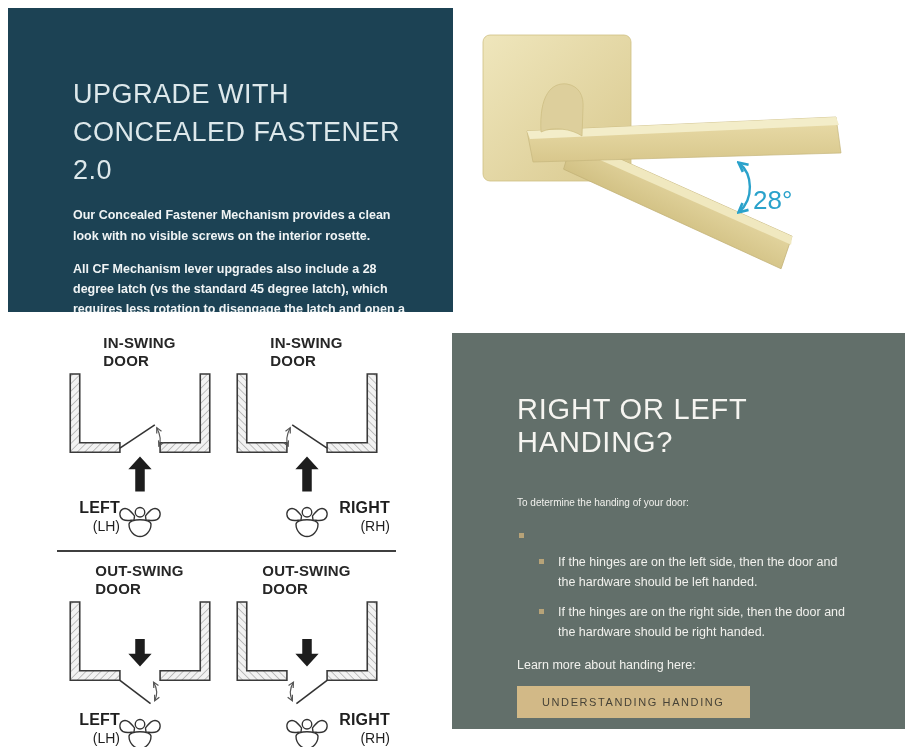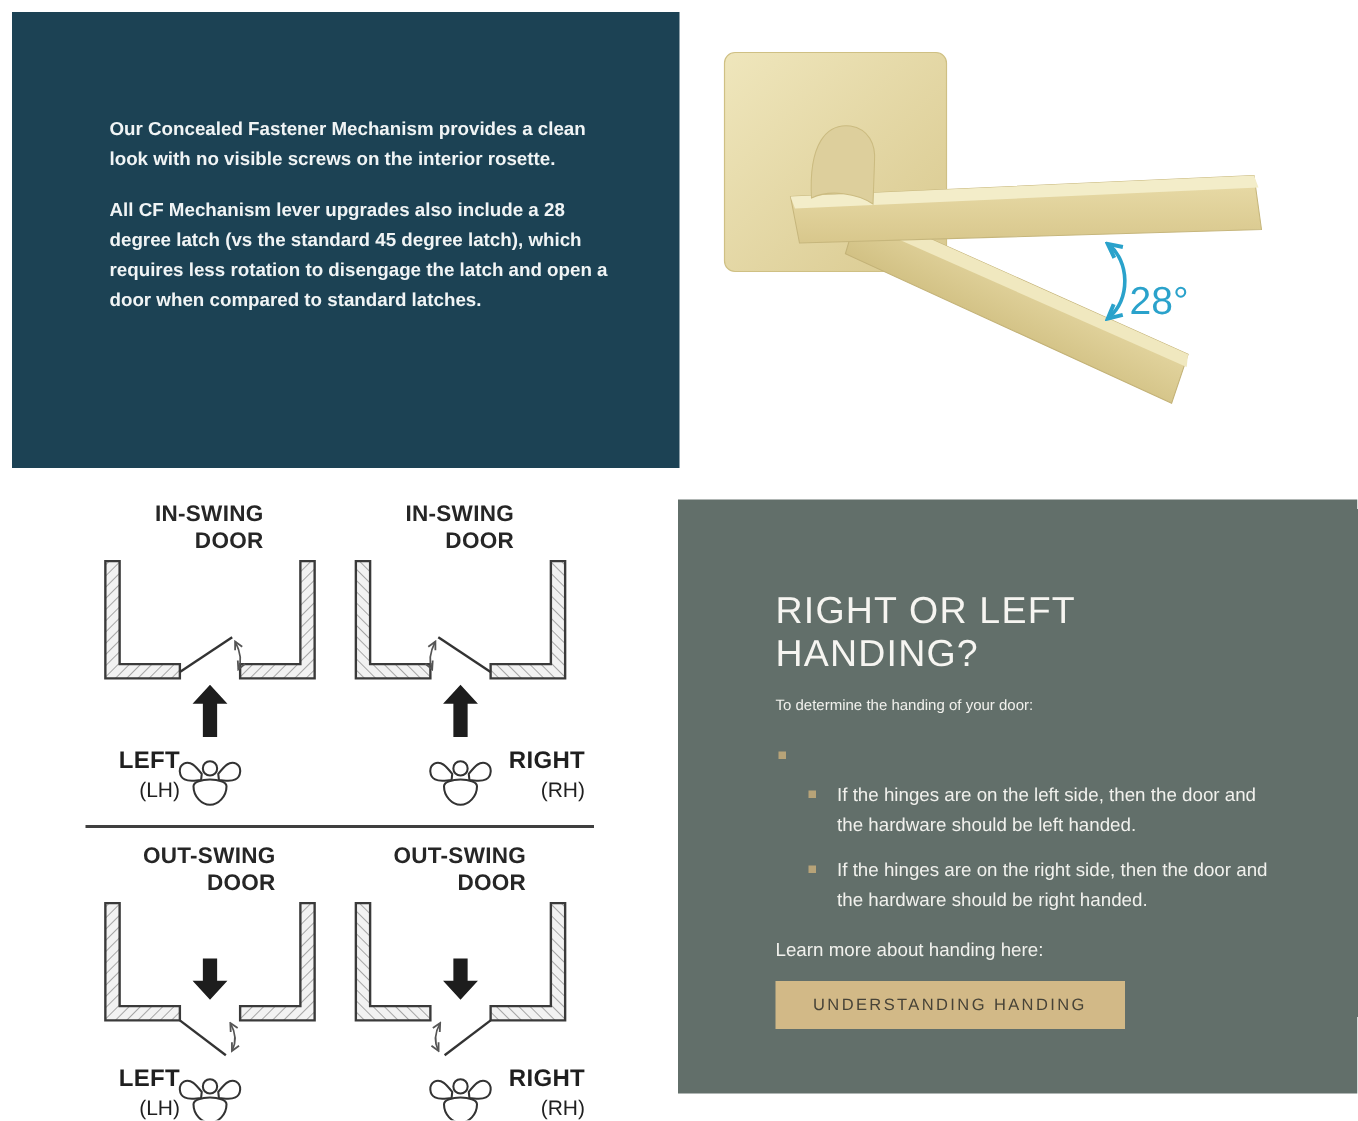--- a/index.html
+++ b/index.html
@@ -31,21 +31,21 @@
   .angle-text { font-size:26px; font-weight:300; fill:#2aa2cb; }
 
   
   .panel-diagrams {
     position:absolute; left:0; top:312px; width:452px; height:435px;
     background:#fff; padding-top:22px; overflow:hidden;
   }
   .dg-section { display:flex; margin-left:56px; width:334px; }
   .dg-cell { width:167px; display:flex; flex-direction:column; align-items:center; }
   .dg-title {
-    font-size:15px; font-weight:800; color:#262626; text-align:right;
+    font-size:15px; font-weight:800; color:#262626; text-align:left;
     line-height:1.2; white-space:pre-line; letter-spacing:.2px; margin-bottom:3px;
   }
   .dg-svg { display:block; }
   .wall  { fill:url(#hatch); stroke:#3a3a3a; stroke-width:1.5; }
   .door  { stroke:#333; stroke-width:1.5; }
   .swing { stroke:#555; stroke-width:1.1; fill:none; }
   .big-arrow { fill:#1d1d1d; }
   .lp-row { position:relative; width:167px; height:48px; margin-top:2px; }
   .person-svg { position:absolute; left:50%; transform:translateX(-50%); top:5px; width:44px; height:39px; }
   .lp-label { position:absolute; top:3px; width:62px; text-align:right; color:#1f1f1f; }
@@ -55,21 +55,21 @@
   .lp-sub  { font-size:14px; font-weight:400; margin-top:1px; }
   .dg-divider { border:none; border-top:2px solid #3f3f3f; width:339px; margin:6px 0 10px 57px; }
 
   
   .panel-handing {
     position:absolute; left:452px; top:333px; width:453px; height:396px;
     background:#626f6a; color:#f1f1ed;
     padding:60px 50px 0 65px;
   }
   .handing-title {
-    font-size:25px; font-weight:300; letter-spacing:.8px; color:#f6f5f1; margin-bottom:12px;
+    font-size:29px; font-weight:300; letter-spacing:.8px; color:#f6f5f1; margin-bottom:36px;
   }
   .handing-intro { font-size:10px; line-height:1.5; margin-bottom:16px; }
   .bullet-row { display:flex; margin-bottom:14px; }
   .bullet-row.sub { margin-left:20px; margin-bottom:10px; }
   .bullet-sq {
     flex:0 0 auto; width:5px; height:5px; background:#b7a378; margin:7px 14px 0 2px;
   }
   .bullet-text { font-size:12.5px; line-height:1.6; width:300px; }
   .bullet-text b { font-weight:700; }
   .learn-more { font-size:12.5px; margin:16px 0 14px; }
@@ -111,20 +111,21 @@
         <path d="M18,16 C14,11 10,6 5,8.5 C0.5,11 1.5,18 5.5,20 C9.5,22 14,20.5 17.5,20.5 Z"></path>
         <path d="M30,16 C34,11 38,6 43,8.5 C47.5,11 46.5,18 42.5,20 C38.5,22 34,20.5 30.5,20.5 Z"></path>
         <path d="M12,25 C12,18.5 36,18.5 36,25 C36,32.5 30,38.5 24,38.5 C18,38.5 12,32.5 12,25 Z"></path>
         <circle cx="24" cy="12" r="5.2"></circle>
       </g>
     </symbol>
   </defs>
 </svg>
 
 <section class="panel-upgrade">
+  <h1 class="upgrade-title">UPGRADE WITH CONCEALED FASTENER 2.0</h1>
   <p class="upgrade-par">Our Concealed Fastener Mechanism provides a clean look with no visible screws on the interior rosette.</p>
   <p class="upgrade-par">All CF Mechanism lever upgrades also include a 28 degree latch (vs the standard 45 degree latch), which requires less rotation to disengage the latch and open a door when compared to standard latches.</p>
 </section>
 
 <section class="panel-photo">
   <svg viewBox="0 0 450 295" width="450" height="295">
 
     <rect x="28" y="25" width="148" height="146" rx="7" fill="url(#gradRosette)" stroke="#cfc084" stroke-width="0.8"></rect>
 
     <g transform="rotate(27 115 140)">

